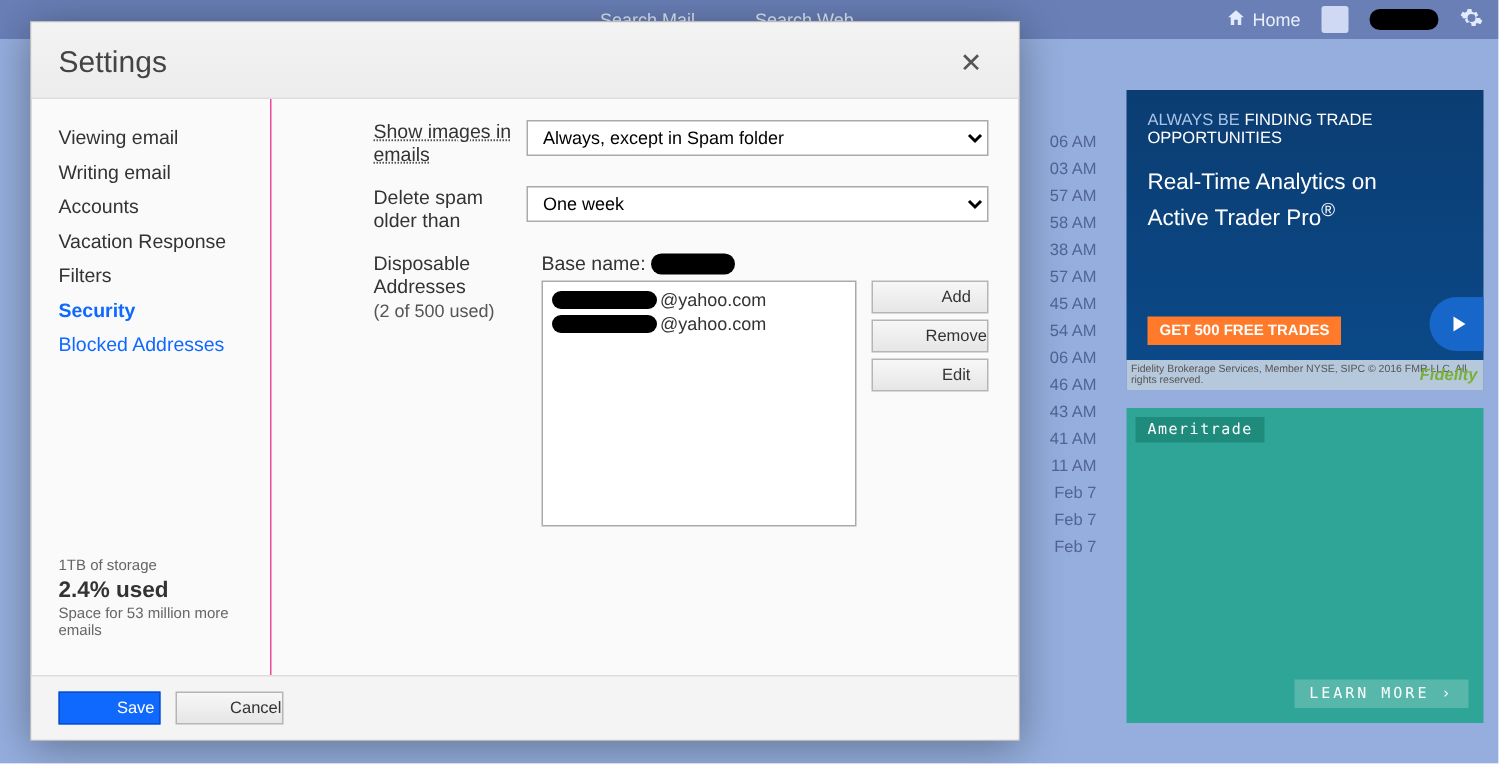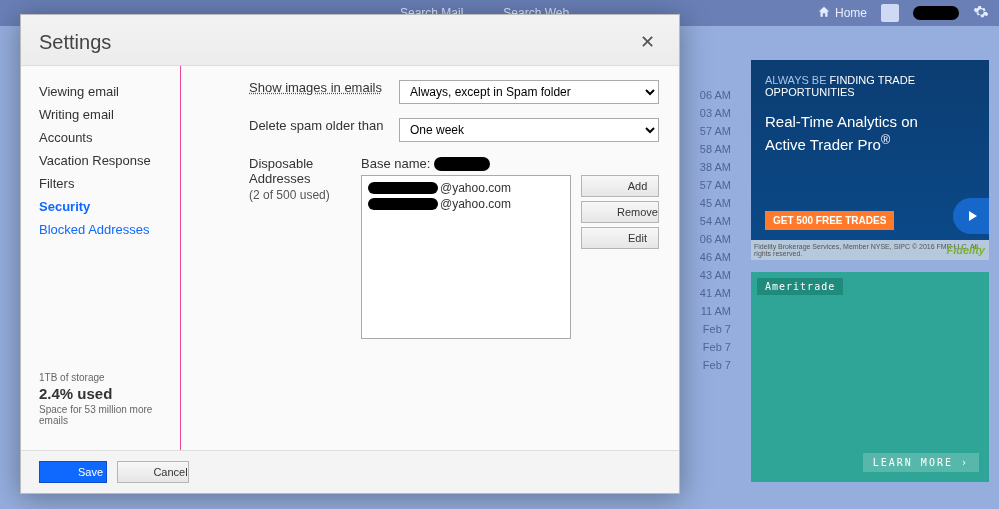--- a/index.html
+++ b/index.html
@@ -95,21 +95,21 @@
 .storage { margin-top: auto; padding: 0 18px 10px; font-size: 10px; color: #666; }
 .storage .pct { font-size: 15px; font-weight: bold; color: #333; margin: 2px 0; }
 
 .panel { flex: 1; padding: 14px 20px; position: relative; overflow: auto;}
 .row { display: flex; margin-bottom: 14px; align-items: flex-start; margin-left: 48px; }
 .row .label { width: 150px; font-size: 13px; color: #333; }
 .row .label.dotted { text-decoration: underline dotted #555; cursor: help; }
 .row .sublabel { font-size: 12px; color: #555; margin-top: 2px; }
 .row .control { flex: 1; }
 select.ctrl {
-  width: 260px; height: 24px; border: 1px solid #aaa; background: #fff;
+  width: 308px; height: 24px; border: 1px solid #aaa; background: #fff;
   font-size: 12px; padding: 2px 6px;
 }
 .basebar { display:flex; align-items:center; gap:4px; margin-bottom:4px;}
 .basebar .redact { display:inline-block; width:56px; height:14px; background:#000; border-radius:7px;}
 .listwrap { display:flex; gap:10px;}
 .listbox {
   width: 210px; height: 164px; border: 1px solid #aaa; background: #fff;
   padding: 4px 6px; font-size: 12px; overflow:auto;
 }
 .listbox .ent { padding:1px 0; display:flex; align-items:center; gap:2px;}

